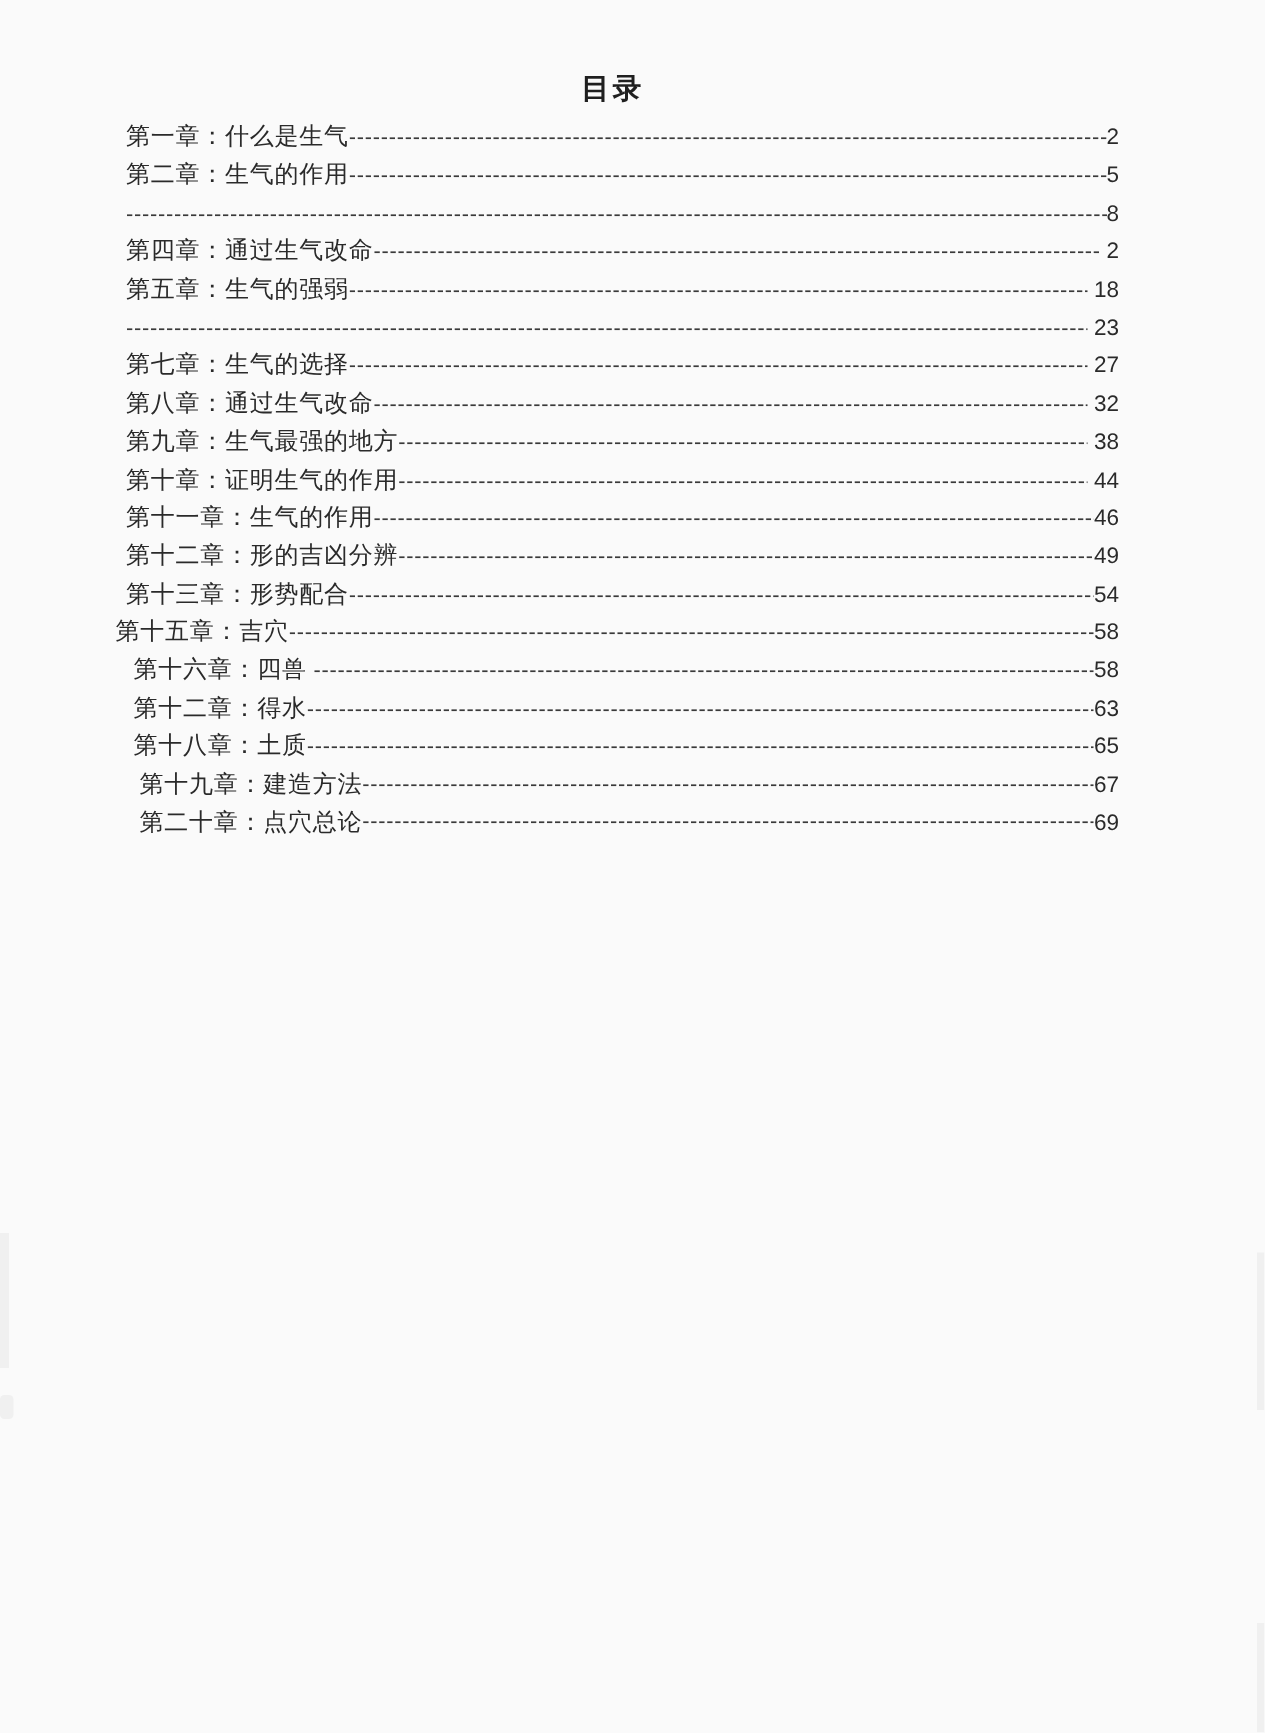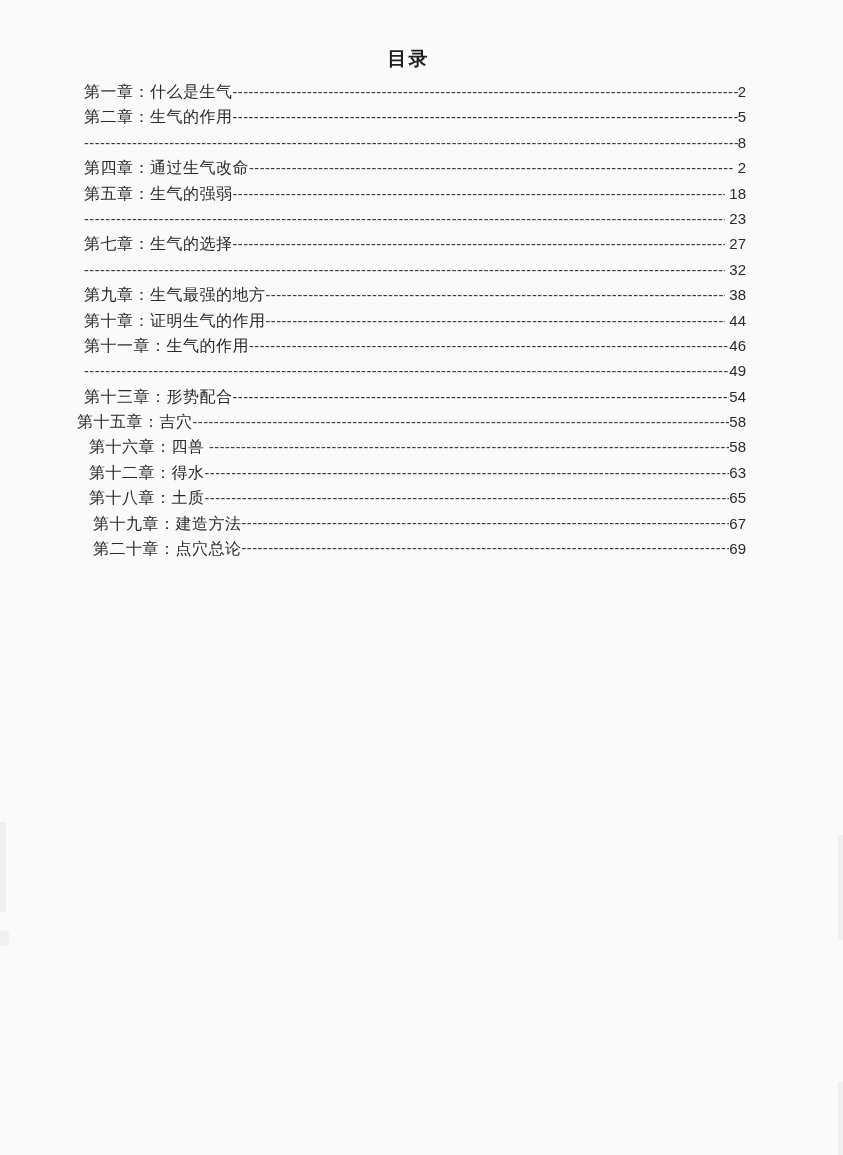--- a/index.html
+++ b/index.html
@@ -112,39 +112,41 @@
       <div class="toc-row">
     <span class="toc-leader">------------------------------------------------------------------------------------------------------------------------------------------------------------------------------------------------------------------------------------------------------------------------------------------------------------</span>
     <span class="toc-page"> 23</span>
   </div>
       <div class="toc-row">
     <span class="toc-label">第七章：生气的选择</span>
     <span class="toc-leader">------------------------------------------------------------------------------------------------------------------------------------------------------------------------------------------------------------------------------------------------------------------------------------------------------------</span>
     <span class="toc-page"> 27</span>
   </div>
       <div class="toc-row">
+    <span class="toc-label">第八章：通过生气改命</span>
     <span class="toc-leader">------------------------------------------------------------------------------------------------------------------------------------------------------------------------------------------------------------------------------------------------------------------------------------------------------------</span>
     <span class="toc-page"> 32</span>
   </div>
       <div class="toc-row">
     <span class="toc-label">第九章：生气最强的地方</span>
     <span class="toc-leader">------------------------------------------------------------------------------------------------------------------------------------------------------------------------------------------------------------------------------------------------------------------------------------------------------------</span>
     <span class="toc-page"> 38</span>
   </div>
       <div class="toc-row">
     <span class="toc-label">第十章：证明生气的作用</span>
     <span class="toc-leader">------------------------------------------------------------------------------------------------------------------------------------------------------------------------------------------------------------------------------------------------------------------------------------------------------------</span>
     <span class="toc-page"> 44</span>
   </div>
       <div class="toc-row">
     <span class="toc-label">第十一章：生气的作用</span>
     <span class="toc-leader">------------------------------------------------------------------------------------------------------------------------------------------------------------------------------------------------------------------------------------------------------------------------------------------------------------</span>
     <span class="toc-page">46</span>
   </div>
       <div class="toc-row">
+    <span class="toc-label">第十二章：形的吉凶分辨</span>
     <span class="toc-leader">------------------------------------------------------------------------------------------------------------------------------------------------------------------------------------------------------------------------------------------------------------------------------------------------------------</span>
     <span class="toc-page">49</span>
   </div>
       <div class="toc-row">
     <span class="toc-label">第十三章：形势配合</span>
     <span class="toc-leader">------------------------------------------------------------------------------------------------------------------------------------------------------------------------------------------------------------------------------------------------------------------------------------------------------------</span>
     <span class="toc-page">54</span>
   </div>
       <div class="toc-row">
     <span class="toc-label">第十五章：吉穴</span>

